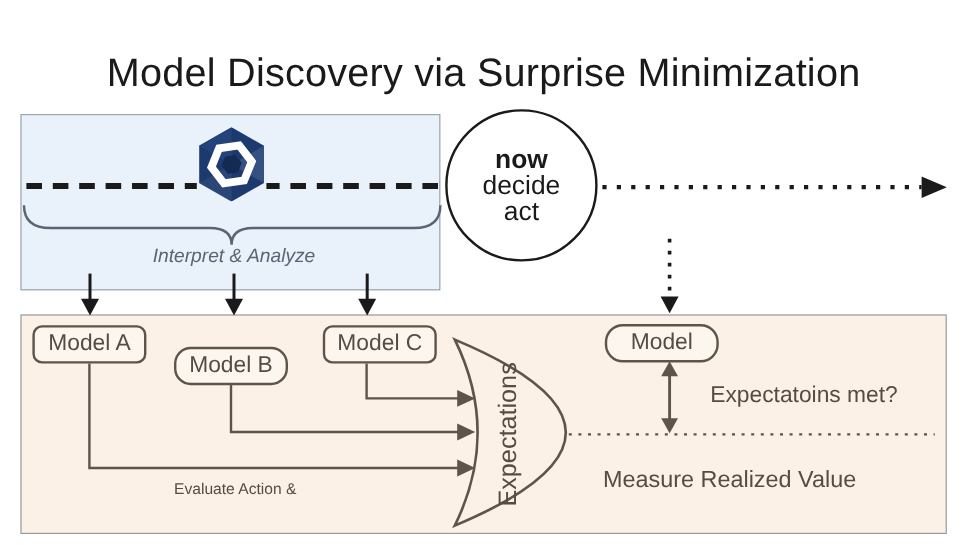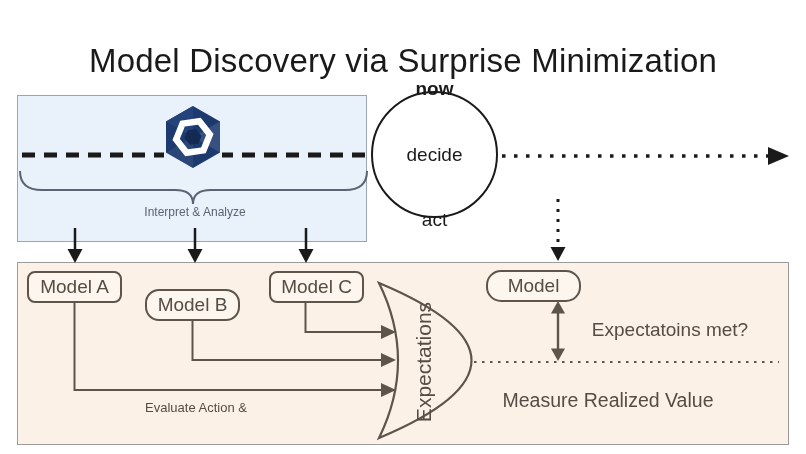--- a/index.html
+++ b/index.html
@@ -25,37 +25,37 @@
   .f-ink{fill:var(--ink,#1a1a1a);stroke:none;}
   .s-brown{stroke:var(--brown,#5d544a);fill:none;}
   .f-brown{fill:var(--brown,#5d544a);stroke:none;}
   .s-slate{stroke:var(--slate,#5a6472);fill:none;}
   .crescent{fill:var(--peach,#fcf1e7);stroke:var(--brown,#5d544a);stroke-width:2.2;}
   #logo{left:164px;top:106px;width:58px;height:62px;background:var(--lightblue,#e9f1fb);}
   #now-circle{
     left:371px;top:91px;width:127px;height:127px;box-sizing:border-box;border-radius:50%;
     background:#fff;border:2.5px solid var(--ink,#1a1a1a);
     display:flex;flex-direction:column;align-items:center;justify-content:center;
-    font-size:19px;line-height:21.5px;text-align:left;gap:44px;
+    font-size:22px;line-height:21.5px;text-align:left;
   }
   #now-circle .bold{font-weight:bold;}
   #interpret-label{
     left:70px;top:205px;width:250px;text-align:center;
-    font-size:12px;color:var(--slate,#5a6472);
+    font-size:16px;color:var(--slate,#5a6472);font-style:italic;
   }
   .model-box{
     box-sizing:border-box;height:32px;width:95px;border-radius:8px;
     background:var(--box-fill,#fdf6ee);border:2px solid var(--brown,#6e645a);
     display:flex;align-items:center;justify-content:center;
     font-size:19px;color:var(--text-brown,#554c44);
   }
   #model-a{left:27px;top:271px;}
   #model-b{left:145px;top:289px;border-radius:14px;}
   #model-c{left:269px;top:271px;}
-  #model-current{left:486px;top:270px;height:32px;border-radius:15px;}
+  #model-current{left:504px;top:270px;height:32px;border-radius:15px;}
   #expectations-label{
     left:354px;top:350px;width:140px;height:24px;text-align:center;
     transform:rotate(-90deg);font-size:21px;color:var(--text-brown,#554c44);
   }
   #scenario-caption{
     left:96px;top:396px;width:200px;text-align:center;
     font-size:13px;line-height:23px;color:var(--text-brown,#554c44);
   }
   #expectations-met-label{
     left:570px;top:319px;width:200px;text-align:center;

